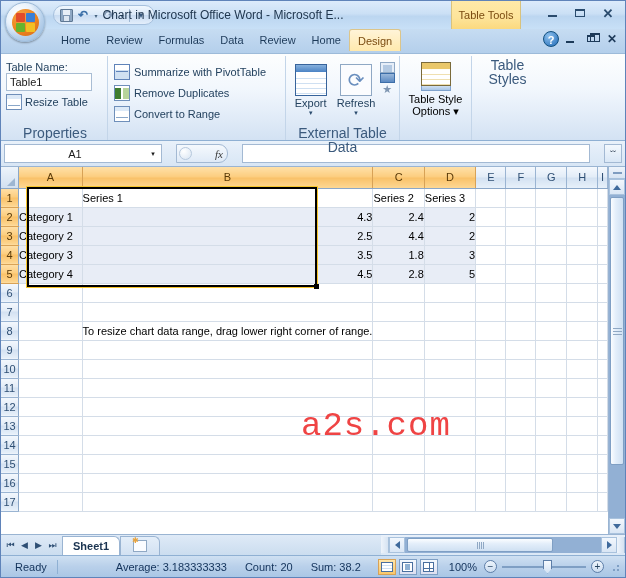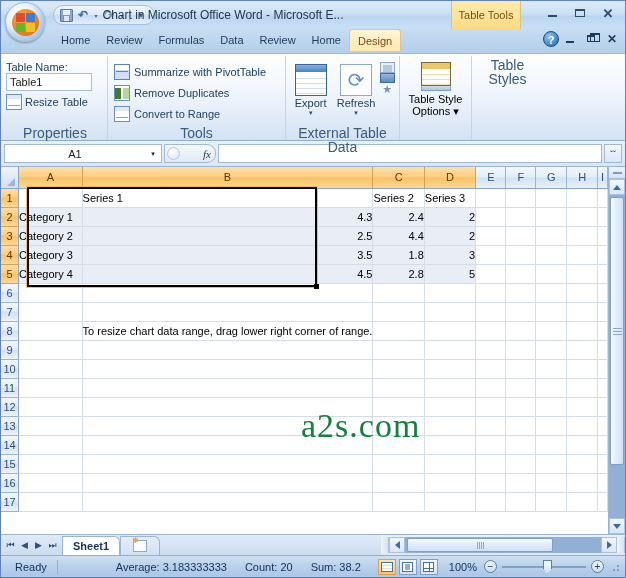--- a/index.html
+++ b/index.html
@@ -196,21 +196,21 @@
   .quick-ico { width:30px;height:28px;position:relative; }
   .quick-grid { position:absolute; inset:0; border:1px solid #37639b;
       background: linear-gradient(to bottom,#6f9fd4 0 7px,#fff 7px 100%);}
   .quick-grid:after{content:"";position:absolute;left:0;top:8px;right:0;bottom:0;
       background:repeating-linear-gradient(to bottom,#fff 0 4px,#cfe0f2 4px 5px),
                  repeating-linear-gradient(to right,transparent 0 9px,#cfe0f2 9px 10px);}
   .brush { position:absolute; right:-3px; bottom:-3px; width:20px; height:20px; }
 
   
   .fbar {
-    height: 25px; display: flex; align-items: center; gap: 2px;
+    height: 25px; display: flex; align-items: center; gap: 14px;
     padding: 2px 3px;
     background: linear-gradient(to bottom,#e9f1fa,#d8e6f5);
     flex: none;
   }
   .namebox {
     width: 158px; height: 19px; background: #fff; border: 1px solid #a3b9d3;
     display: flex; align-items: center; position: relative;
     font-size: 11px; color: #1a1a1a;
   }
   .namebox-val { flex:1; text-align:center; }
@@ -286,22 +286,22 @@
   td.msg { overflow: visible; white-space: nowrap; position: relative; z-index: 3; }
 
   .tbl-border {
     position: absolute; pointer-events: none; z-index: 6;
     border: 2px solid #000; outline: 1px solid #f7c52b;
   }
   .tbl-handle {
     position: absolute; width: 5px; height: 5px; background: #000; z-index: 7;
   }
   .watermark {
-    position:absolute; left: 300px; top: 240px; font-size: 34px; color:#15803d;
-    font-family: Liberation Serif, serif; z-index: 1; pointer-events:none;
+    position:absolute; left: 300px; top: 240px; font-size: 34px; color:#ef4444;
+    font-family: Liberation Mono, monospace; z-index: 1; pointer-events:none;
     letter-spacing: 1px;
   }
 
   
   .vscroll {
     width: 17px; background: linear-gradient(to right,#e8f0fa,#dbe8f6);
     border-left: 1px solid #9ab4d2; display:flex; flex-direction:column; flex:none;
     position:relative;
   }
   .vs-split { height: 12px; background: linear-gradient(to bottom,#eef4fb,#d6e3f2);
@@ -491,21 +491,20 @@
         </div>
         <div class="big-item">
           <span class="mini-icon ic-dup"></span>
           <span>Remove Duplicates</span>
         </div>
         <div class="big-item">
           <span class="mini-icon ic-conv"></span>
           <span>Convert to Range</span>
         </div>
       </div>
-      <div class="rgroup-label">Tools</div>
     </div>
 
     <div class="rgroup" style="width:114px">
       <div class="rgroup-body" style="justify-content:center; gap:2px; padding-top:4px;">
         <div class="big-btn">
           <span class="big-ico gridicon">
             <i class="arrow-back"></i>
           </span>
           <span class="big-lbl">Export</span>
           <span class="caret">▾</span>

